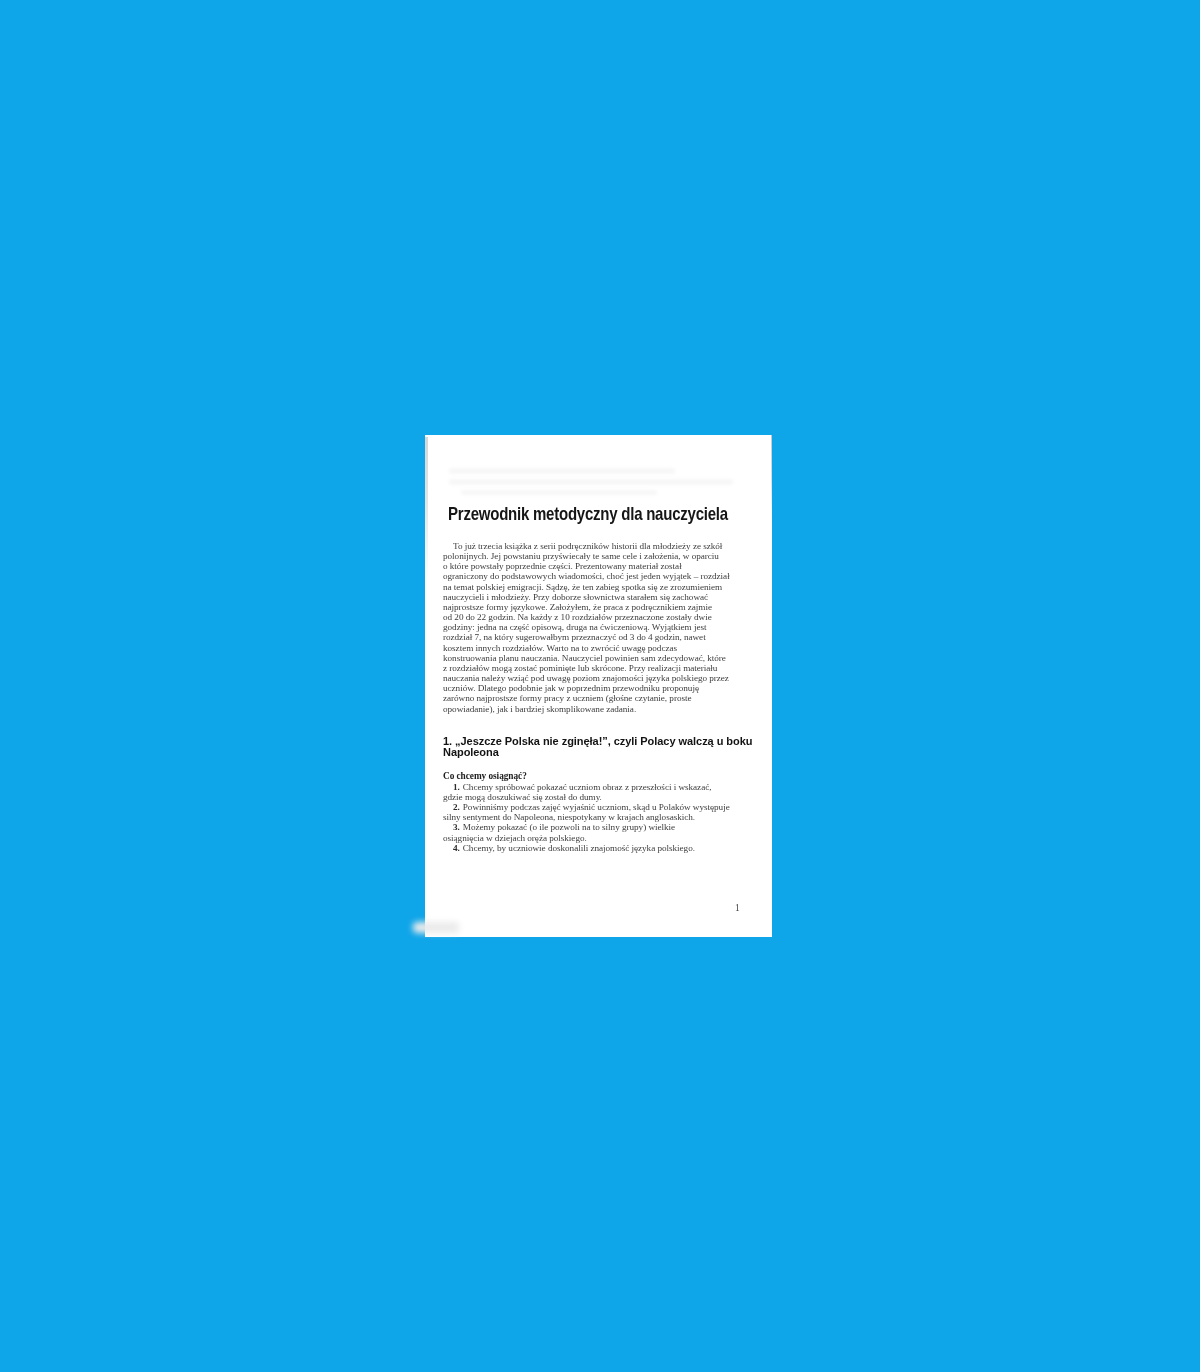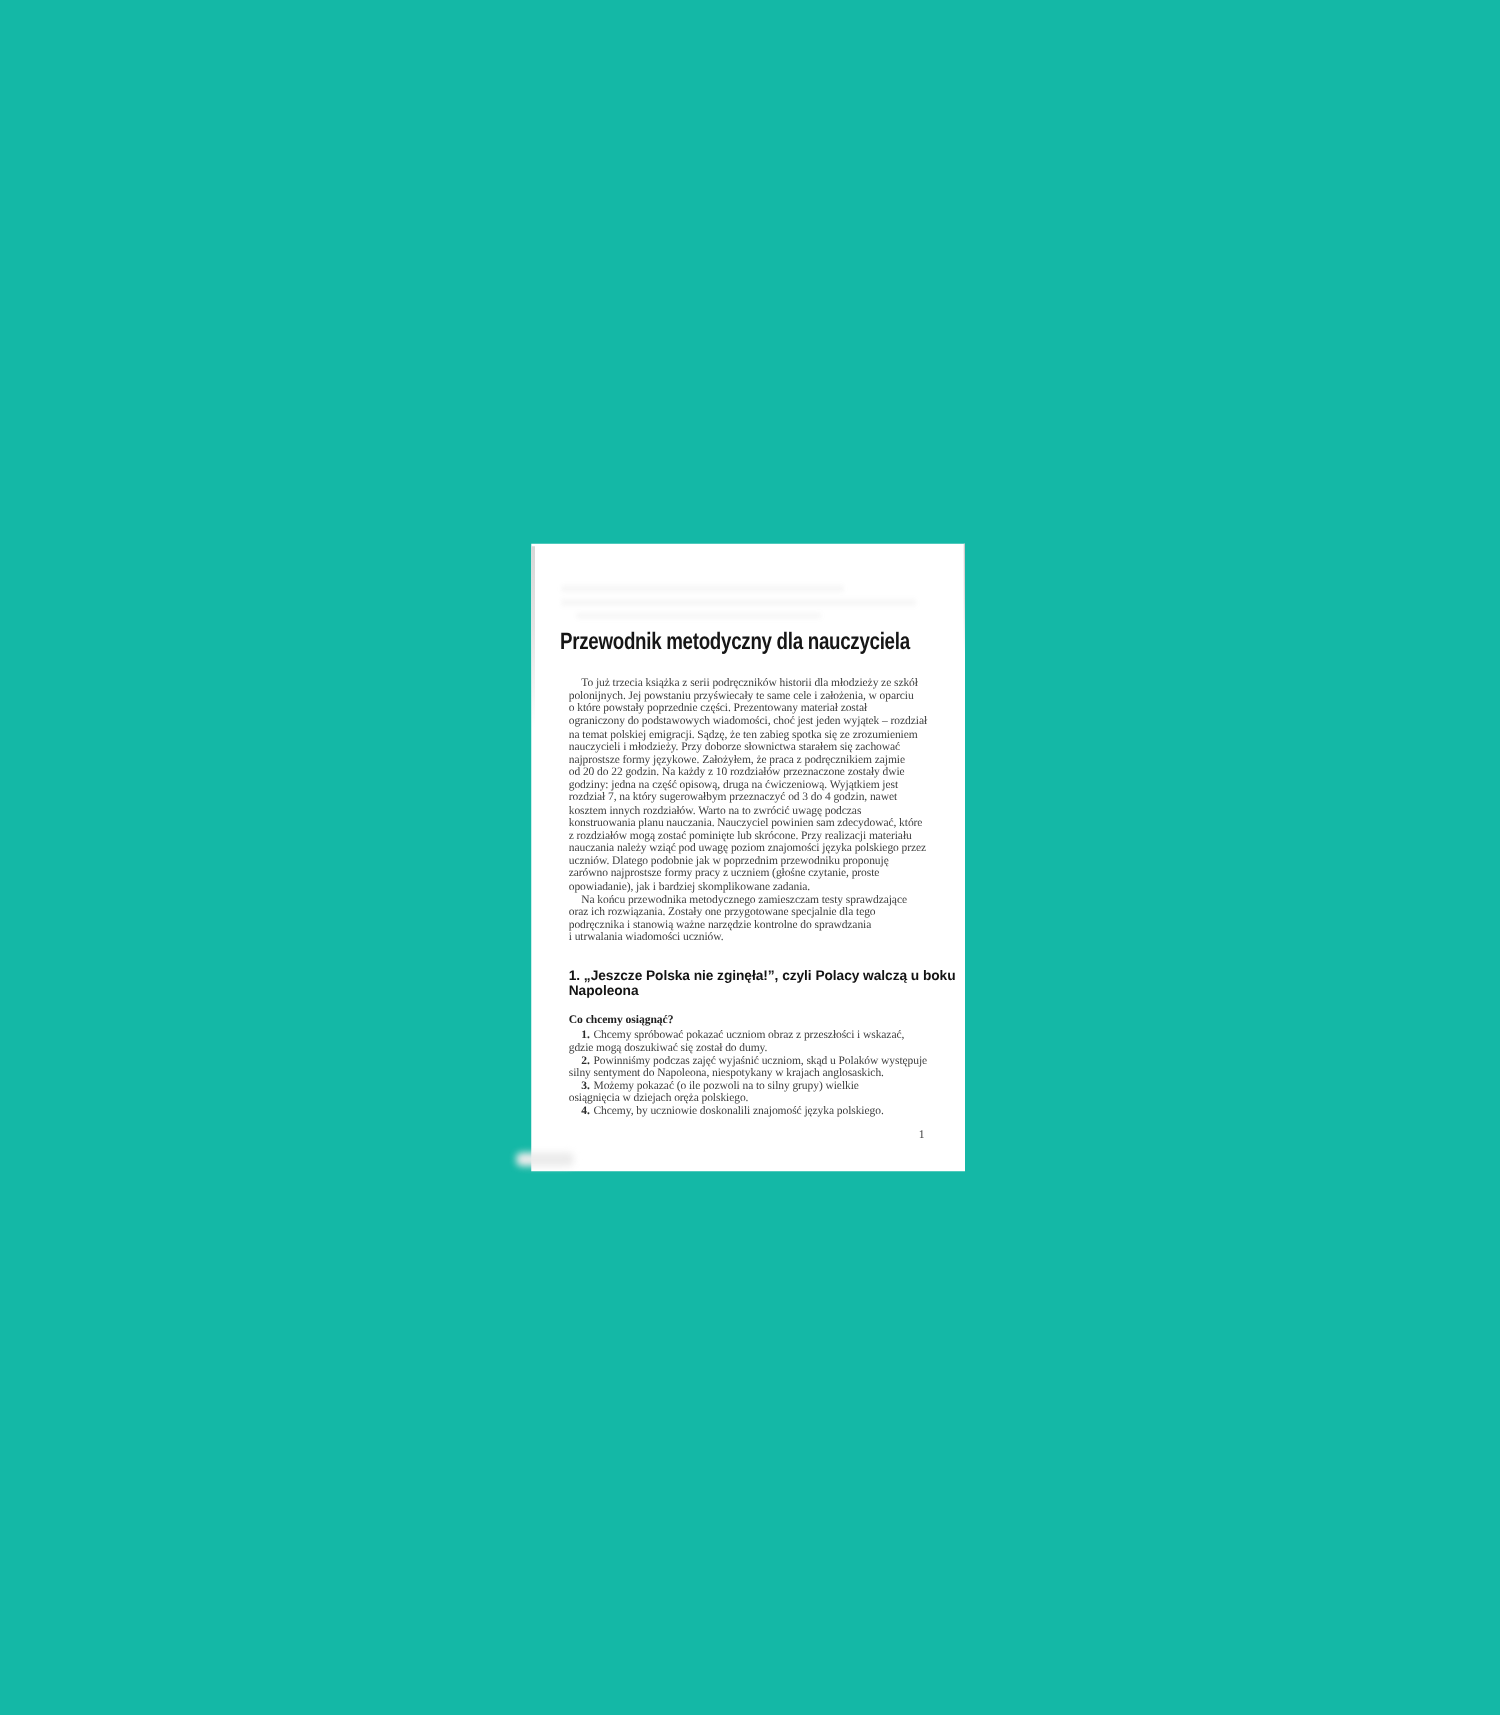--- a/index.html
+++ b/index.html
@@ -8,21 +8,21 @@
     background: #ffffff;
     width: 1200px;
     height: 1372px;
     overflow: hidden;
     font-family: "Liberation Serif", serif;
   }
   .canvas {
     position: relative;
     width: 1200px;
     height: 1372px;
-    background: #14b8a6;
+    background: #0ea5e9;
   }
   .page {
     position: absolute;
     left: 425px;
     top: 435px;
     width: 347px;
     height: 502px;
     background: #ffffff;
   }
   
@@ -65,21 +65,21 @@
     font-size: 19px;
     letter-spacing: -0.3px;
     color: #161616;
     white-space: nowrap;
     transform: scaleX(0.79);
     transform-origin: 0 0;
   }
 
   .content {
     position: absolute;
-    left: 30px; top: 106px;
+    left: 18px; top: 106px;
     width: 316px;
     font-size: 9.2px;
     line-height: 10.15px;
     letter-spacing: -0.05px;
     color: #3d3d3d;
   }
   .content p.para {
     margin: 0;
     text-indent: 10px;
     white-space: pre-line;
@@ -147,24 +147,20 @@
 od 20 do 22 godzin. Na każdy z 10 rozdziałów przeznaczone zostały dwie
 godziny: jedna na część opisową, druga na ćwiczeniową. Wyjątkiem jest
 rozdział 7, na który sugerowałbym przeznaczyć od 3 do 4 godzin, nawet
 kosztem innych rozdziałów. Warto na to zwrócić uwagę podczas
 konstruowania planu nauczania. Nauczyciel powinien sam zdecydować, które
 z rozdziałów mogą zostać pominięte lub skrócone. Przy realizacji materiału
 nauczania należy wziąć pod uwagę poziom znajomości języka polskiego przez
 uczniów. Dlatego podobnie jak w poprzednim przewodniku proponuję
 zarówno najprostsze formy pracy z uczniem (głośne czytanie, proste
 opowiadanie), jak i bardziej skomplikowane zadania.</p>
-      <p class="para">Na końcu przewodnika metodycznego zamieszczam testy sprawdzające
-oraz ich rozwiązania. Zostały one przygotowane specjalnie dla tego
-podręcznika i stanowią ważne narzędzie kontrolne do sprawdzania
-i utrwalania wiadomości uczniów.</p>
 
       <h2 class="section-heading">1. „Jeszcze Polska nie zginęła!”, czyli Polacy walczą u boku
 Napoleona</h2>
 
       <h3 class="sub-heading">Co chcemy osiągnąć?</h3>
 
       <div class="items">
         <p class="item"><b class="num">1.</b><span class="itxt">Chcemy spróbować pokazać uczniom obraz z przeszłości i wskazać,
 gdzie mogą doszukiwać się został do dumy.</span></p>
         <p class="item"><b class="num">2.</b><span class="itxt">Powinniśmy podczas zajęć wyjaśnić uczniom, skąd u Polaków występuje

